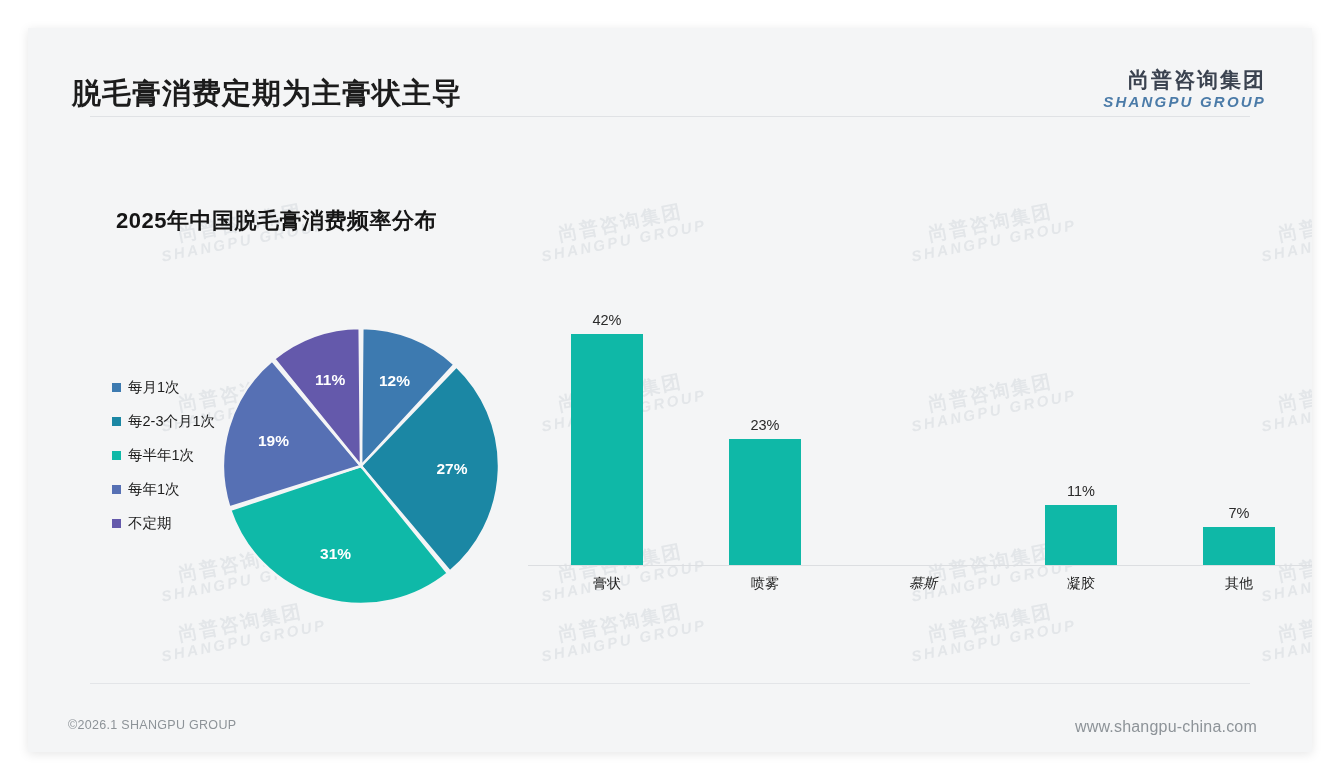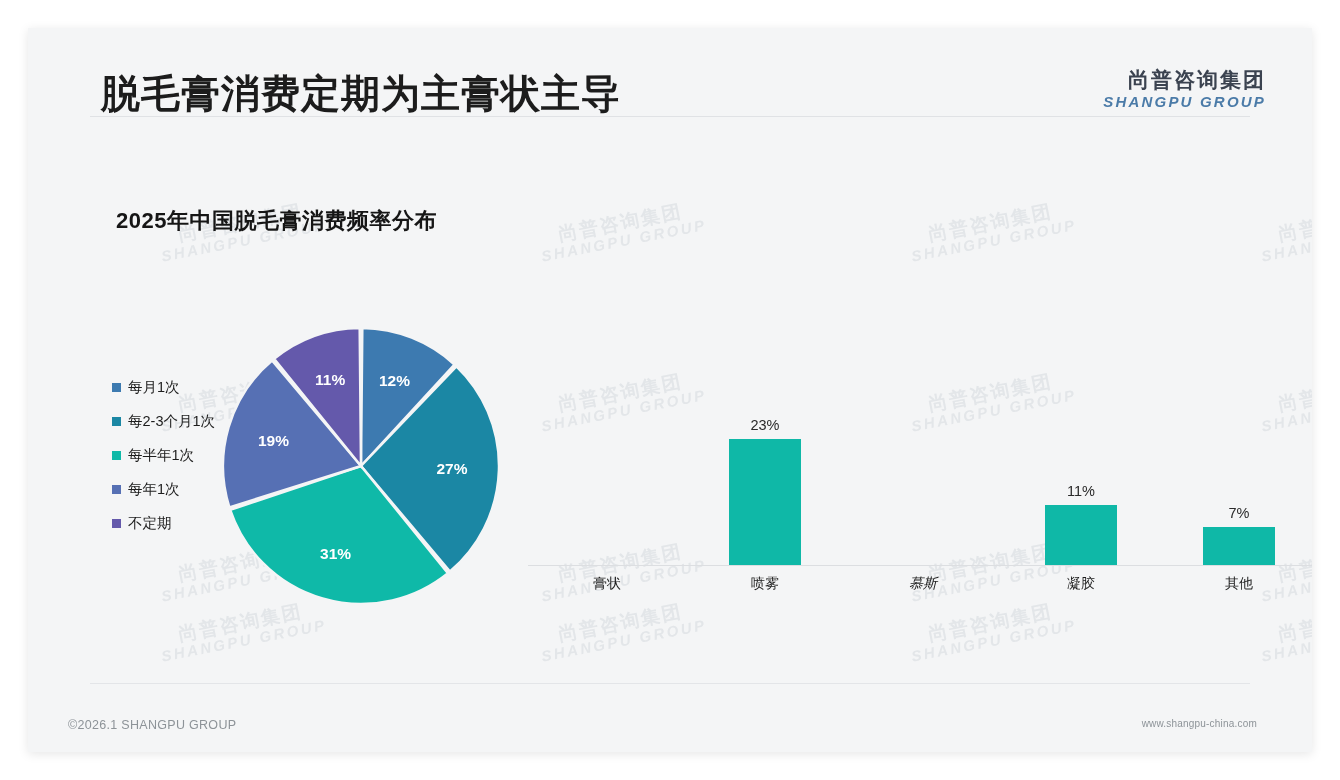--- a/index.html
+++ b/index.html
@@ -46,23 +46,23 @@
   
   .header {
     position: absolute;
     left: 0; top: 0;
     width: 100%;
     height: 92px;
     z-index: 3;
   }
   .header-title {
     position: absolute;
-    left: 73px;
+    left: 44px;
     top: 66px;
-    font-size: 39px;
+    font-size: 29px;
     font-weight: 700;
     color: #1c1c1c;
     letter-spacing: 1px;
     transform: translateY(-50%);
   }
   .logo {
     position: absolute;
     right: 46px;
     top: 40px;
     text-align: right;
@@ -215,21 +215,21 @@
     left: 40px;
     top: 690px;
     font-size: 12.5px;
     color: #8d9398;
     letter-spacing: 0.3px;
   }
   .footer-right {
     position: absolute;
     right: 55px;
     top: 690px;
-    font-size: 10px;
+    font-size: 16px;
     color: #8d9398;
     letter-spacing: 0.2px;
   }
 </style>
 </head>
 <body>
 
 <div id="slide">
 
   <div class="wm-layer" id="wm-layer">
@@ -340,20 +340,24 @@
         <path d="M 140 140 L 226.94 247.17 A 138 138 0 0 1 9.17 183.90 Z" fill="#0fb9a8" stroke="#f4f5f6" stroke-width="2.5"></path>
         <text x="114.6" y="232.5" text-anchor="middle" class="pie-label">31%</text>
         <path d="M 140 140 L 8.35 181.38 A 138 138 0 0 1 51.02 34.52 Z" fill="#5670b4" stroke="#f4f5f6" stroke-width="2.5"></path>
         <text x="52.5" y="119.6" text-anchor="middle" class="pie-label">19%</text>
         <path d="M 140 140 L 53.06 32.83 A 138 138 0 0 1 138.68 2.01 Z" fill="#6459ab" stroke="#f4f5f6" stroke-width="2.5"></path>
         <text x="109.1" y="59.3" text-anchor="middle" class="pie-label">11%</text>
       </svg>
   </div>
 
   <div class="bars" id="bar-area">
+      <div class="bar-col" style="left: 43px; height: 282px;">
+        <div class="bar-rect" style="height: 231.9px; background: rgb(15, 184, 167);"></div>
+        <div class="bar-val" style="bottom: 237.913px;">42%</div>
+      </div>
       <div class="bar-col" style="left: 201px; height: 282px; text-decoration: underline;">
         <div class="bar-rect" style="height: 127px; background: rgb(15, 184, 167);"></div>
         <div class="bar-val" style="bottom: 133px;">23%</div>
       </div>
       <div class="bar-col" style="left: 517px; height: 282px;">
         <div class="bar-rect" style="height: 60.7px; background: rgb(15, 184, 167);"></div>
         <div class="bar-val" style="bottom: 66.7391px;">11%</div>
       </div>
       <div class="bar-col" style="left: 675px; height: 282px;">
         <div class="bar-rect" style="height: 38.7px; background: rgb(15, 184, 167);"></div>

